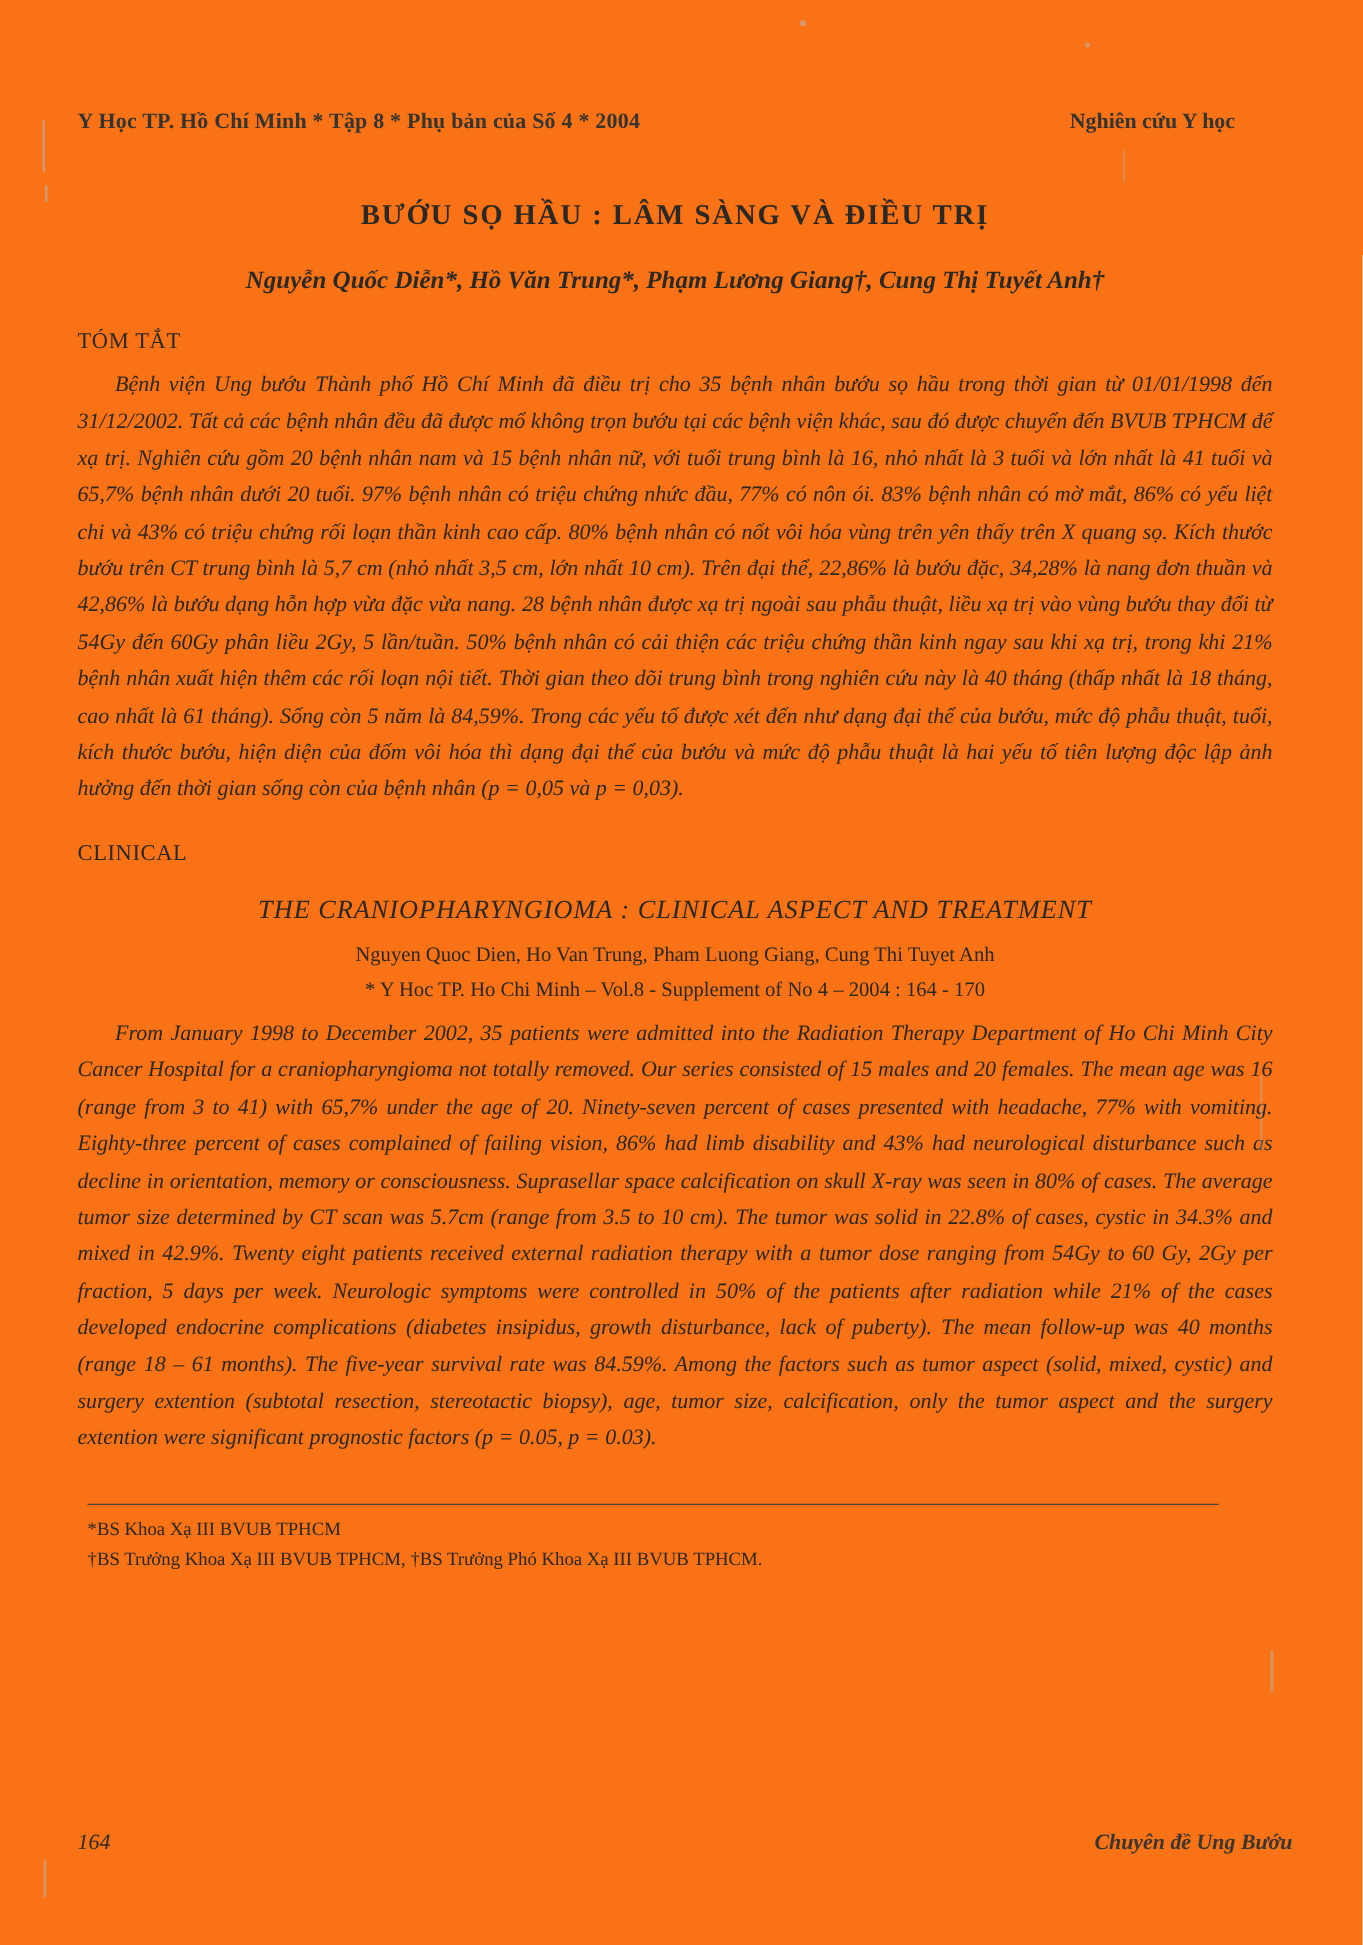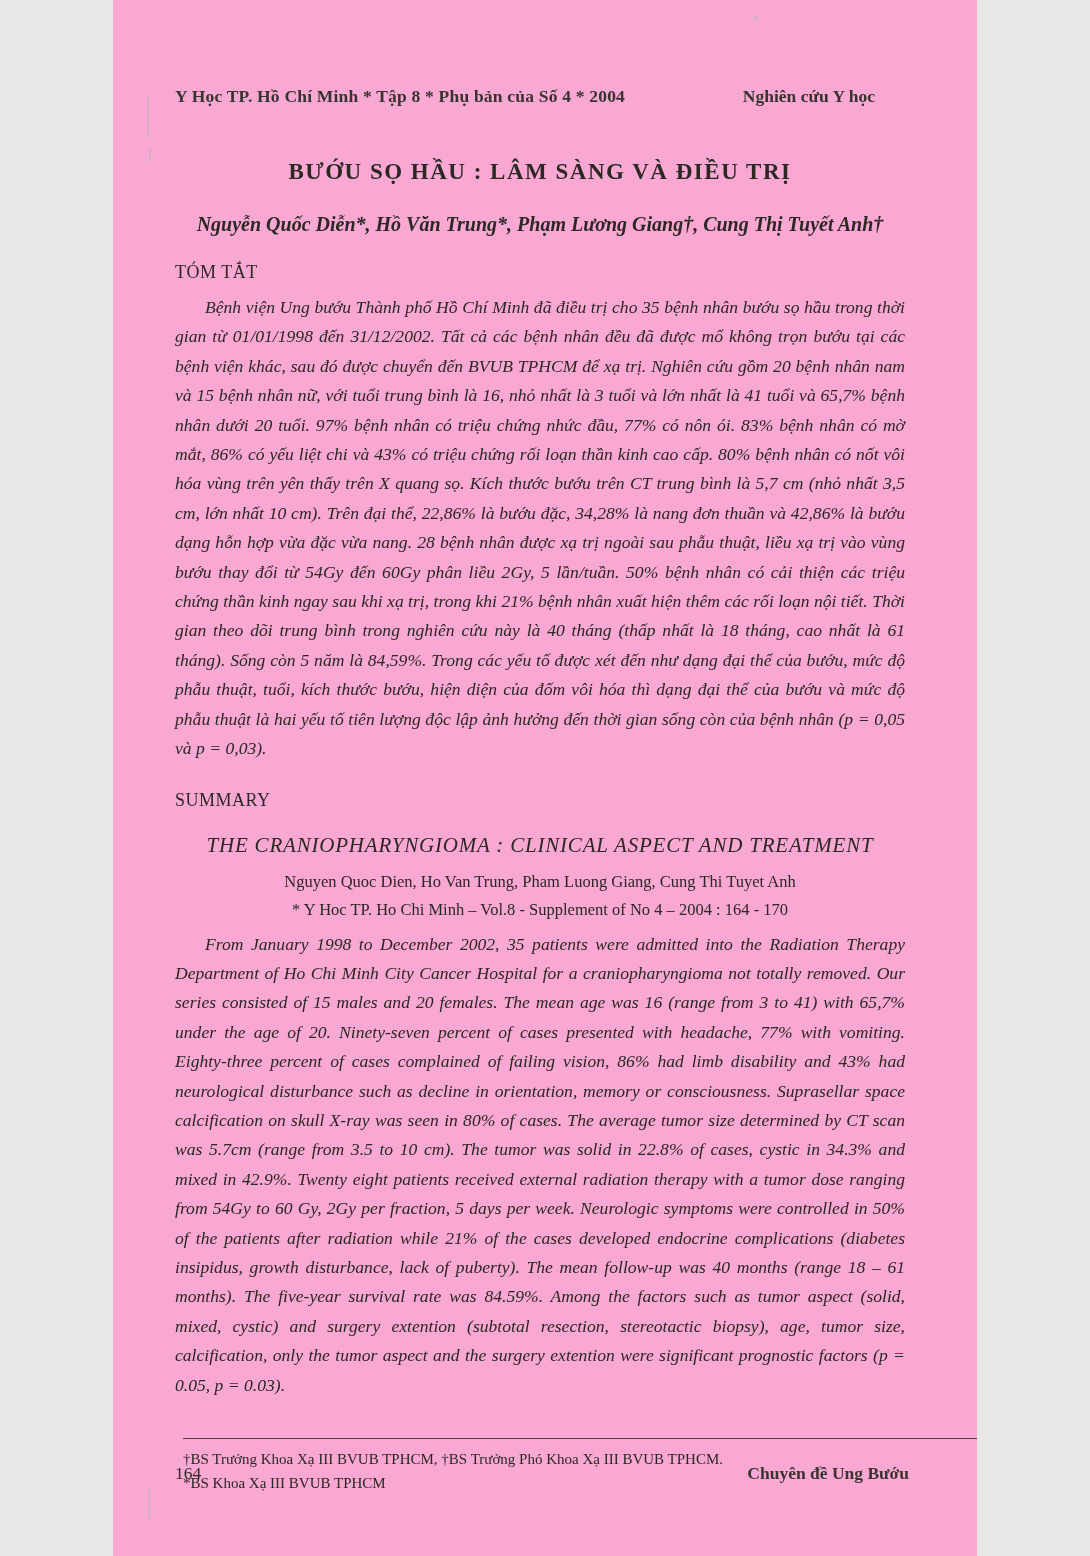--- a/index.html
+++ b/index.html
@@ -2,24 +2,24 @@
 <html lang="vi"><head>
 <meta charset="utf-8">
 <style>
   html, body {
     margin: 0;
     padding: 0;
     background: #e8e8e6;
   }
   .page {
     position: relative;
-    width: 864px;
+    width: 1090px;
     height: 1556px;
     margin: 0 auto;
-    background: #f9a8d4;
+    background: #f97316;
     color: #262320;
     font-family: "Liberation Serif", "DejaVu Serif", serif;
     overflow: hidden;
     box-sizing: border-box;
     padding: 86px 72px 0 62px;
   }
   
   .page-header {
     display: flex;
     justify-content: space-between;
@@ -100,26 +100,27 @@
     padding-top: 8px;
     font-size: 15px;
     line-height: 24px;
     color: #2b2722;
   }
 
   
   .page-footer {
     position: absolute;
     left: 62px;
-    right: 68px;
+    right: 56px;
     bottom: 72px;
     display: flex;
     justify-content: space-between;
     font-size: 17.5px;
     color: #2e2a25;
+    font-style: italic;
   }
   .page-footer .ftr-right { font-weight: bold; color: #3a352f; }
 
   
   .artifact { position: absolute; background: #b9b6b0; opacity: 0.55; border-radius: 2px; }
   .a1 { left: 34px; top: 96px;  width: 2px; height: 42px; }
   .a2 { left: 36px; top: 148px; width: 2px; height: 14px; }
   .a3 { left: 35px; top: 1488px; width: 2px; height: 30px; }
   .a4 { left: 1008px; top: 860px;  width: 2px; height: 60px; opacity: 0.35; }
   .a5 { left: 1016px; top: 1320px; width: 3px; height: 34px; opacity: 0.4; }
@@ -147,33 +148,33 @@
   </header>
 
   <h1 class="article-title">BƯỚU SỌ HẦU : LÂM SÀNG VÀ ĐIỀU TRỊ</h1>
 
   <div class="article-authors">Nguyễn Quốc Diễn*, Hồ Văn Trung*, Phạm Lương Giang†, Cung Thị Tuyết Anh†</div>
 
   <h2 class="sec-heading">TÓM TẮT</h2>
 
   <p class="abstract">Bệnh viện Ung bướu Thành phố Hồ Chí Minh đã điều trị cho 35 bệnh nhân bướu sọ hầu trong thời gian từ 01/01/1998 đến 31/12/2002. Tất cả các bệnh nhân đều đã được mổ không trọn bướu tại các bệnh viện khác, sau đó được chuyển đến BVUB TPHCM để xạ trị. Nghiên cứu gồm 20 bệnh nhân nam và 15 bệnh nhân nữ, với tuổi trung bình là 16, nhỏ nhất là 3 tuổi và lớn nhất là 41 tuổi và 65,7% bệnh nhân dưới 20 tuổi. 97% bệnh nhân có triệu chứng nhức đầu, 77% có nôn ói. 83% bệnh nhân có mờ mắt, 86% có yếu liệt chi và 43% có triệu chứng rối loạn thần kinh cao cấp. 80% bệnh nhân có nốt vôi hóa vùng trên yên thấy trên X quang sọ. Kích thước bướu trên CT trung bình là 5,7 cm (nhỏ nhất 3,5 cm, lớn nhất 10 cm). Trên đại thể, 22,86% là bướu đặc, 34,28% là nang đơn thuần và 42,86% là bướu dạng hỗn hợp vừa đặc vừa nang. 28 bệnh nhân được xạ trị ngoài sau phẫu thuật, liều xạ trị vào vùng bướu thay đổi từ 54Gy đến 60Gy phân liều 2Gy, 5 lần/tuần. 50% bệnh nhân có cải thiện các triệu chứng thần kinh ngay sau khi xạ trị, trong khi 21% bệnh nhân xuất hiện thêm các rối loạn nội tiết. Thời gian theo dõi trung bình trong nghiên cứu này là 40 tháng (thấp nhất là 18 tháng, cao nhất là 61 tháng). Sống còn 5 năm là 84,59%. Trong các yếu tố được xét đến như dạng đại thể của bướu, mức độ phẫu thuật, tuổi, kích thước bướu, hiện diện của đốm vôi hóa thì dạng đại thể của bướu và mức độ phẫu thuật là hai yếu tố tiên lượng độc lập ảnh hưởng đến thời gian sống còn của bệnh nhân (p = 0,05 và p = 0,03).</p>
 
-  <h2 class="sec-heading">SUMMARY</h2>
+  <h2 class="sec-heading">CLINICAL</h2>
 
   <div class="en-title">THE CRANIOPHARYNGIOMA : CLINICAL ASPECT AND TREATMENT</div>
 
   <div class="en-authors">Nguyen Quoc Dien, Ho Van Trung, Pham Luong Giang, Cung Thi Tuyet Anh</div>
 
   <div class="en-citation">* Y Hoc TP. Ho Chi Minh – Vol.8 - Supplement of No 4 – 2004 : 164 - 170</div>
 
   <p class="abstract">From January 1998 to December 2002, 35 patients were admitted into the Radiation Therapy Department of Ho Chi Minh City Cancer Hospital for a craniopharyngioma not totally removed. Our series consisted of 15 males and 20 females. The mean age was 16 (range from 3 to 41) with 65,7% under the age of 20. Ninety-seven percent of cases presented with headache, 77% with vomiting. Eighty-three percent of cases complained of failing vision, 86% had limb disability and 43% had neurological disturbance such as decline in orientation, memory or consciousness. Suprasellar space calcification on skull X-ray was seen in 80% of cases. The average tumor size determined by CT scan was 5.7cm (range from 3.5 to 10 cm). The tumor was solid in 22.8% of cases, cystic in 34.3% and mixed in 42.9%. Twenty eight patients received external radiation therapy with a tumor dose ranging from 54Gy to 60 Gy, 2Gy per fraction, 5 days per week. Neurologic symptoms were controlled in 50% of the patients after radiation while 21% of the cases developed endocrine complications (diabetes insipidus, growth disturbance, lack of puberty). The mean follow-up was 40 months (range 18 – 61 months). The five-year survival rate was 84.59%. Among the factors such as tumor aspect (solid, mixed, cystic) and surgery extention (subtotal resection, stereotactic biopsy), age, tumor size, calcification, only the tumor aspect and the surgery extention were significant prognostic factors (p = 0.05, p = 0.03).</p>
 
   <div class="footnote-block">
+    <div>*BS Khoa Xạ III BVUB TPHCM</div>
     <div>†BS Trưởng Khoa Xạ III BVUB TPHCM, †BS Trưởng Phó Khoa Xạ III BVUB TPHCM.</div>
-    <div>*BS Khoa Xạ III BVUB TPHCM</div>
   </div>
 
   <footer class="page-footer">
     <span>164</span>
     <span class="ftr-right">Chuyên đề Ung Bướu</span>
   </footer>
 
 </div>
 
 </body></html>

